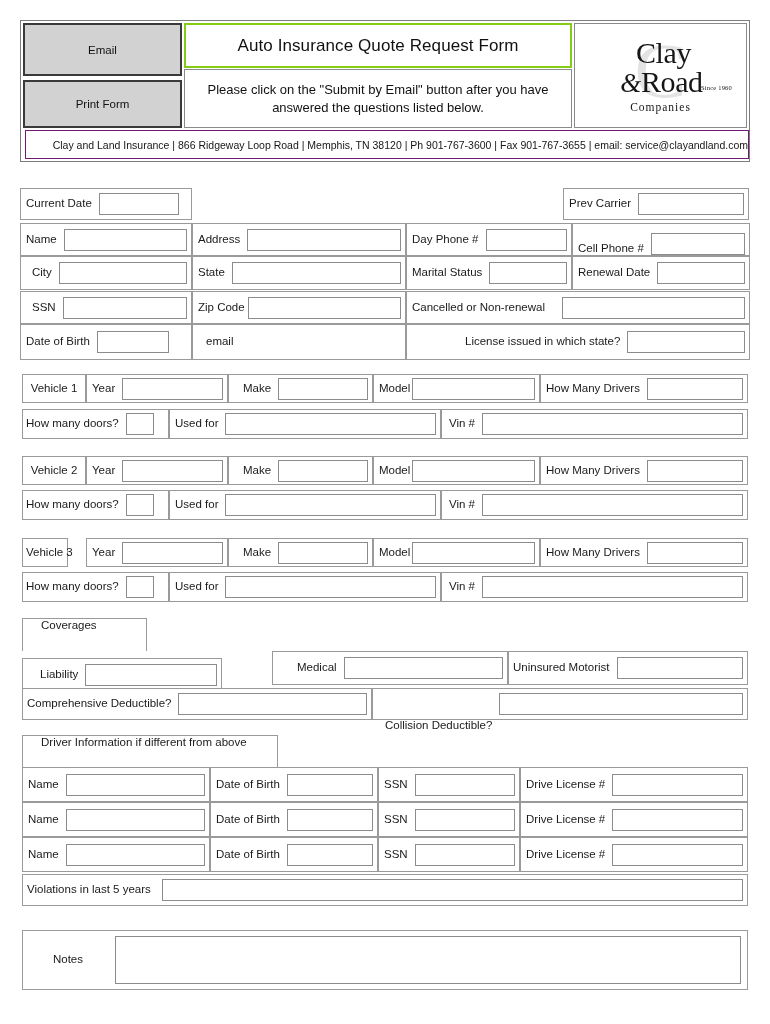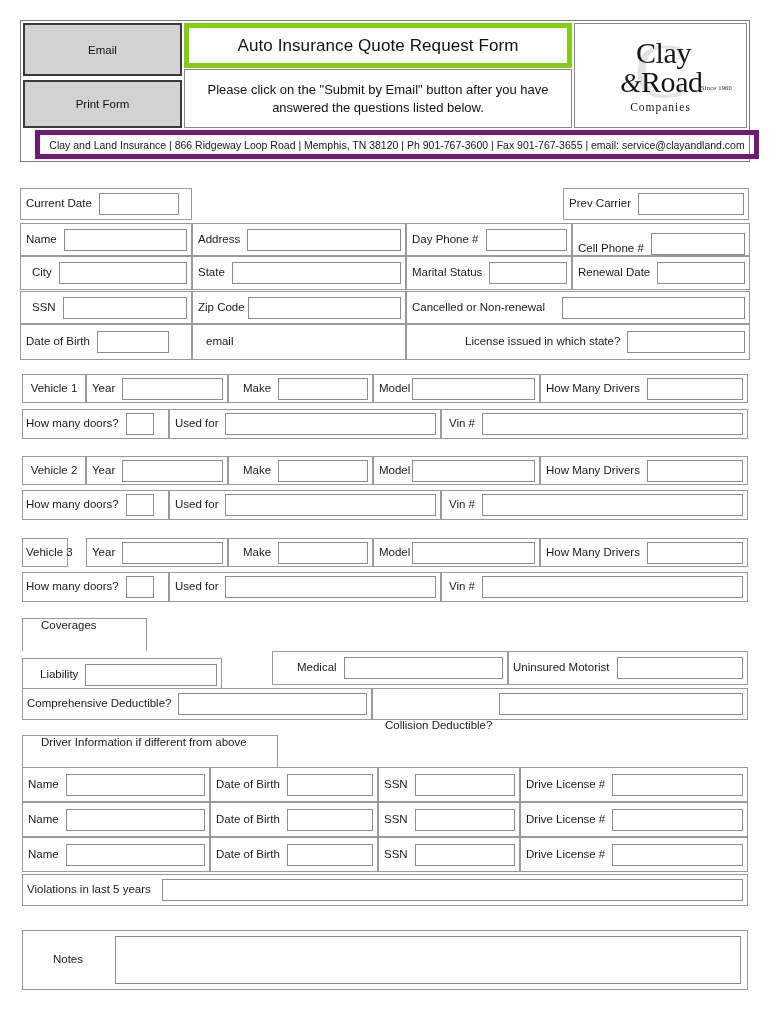--- a/index.html
+++ b/index.html
@@ -70,21 +70,21 @@
     color: #111;
     cursor: pointer;
   }
   .btn-email  { left: 2px;  top: 2px;  width: 159px; height: 53px; }
   .btn-print  { left: 2px;  top: 59px; width: 159px; height: 48px; }
 
   .title-box {
     position: absolute;
     left: 163px; top: 2px; width: 388px; height: 45px;
     box-sizing: border-box;
-    border: 5px solid #84cc16;
+    border: 2px solid #84cc16;
     display: flex; align-items: center; justify-content: center;
   }
   .title-box .t {
     font-size: 17px;
     color: #111;
     letter-spacing: 0.1px;
   }
   .sub-box {
     position: absolute;
     left: 163px; top: 48px; width: 388px; height: 59px;
@@ -138,24 +138,24 @@
     color: #222;
     letter-spacing: 0.2px;
   }
   .logo-l3 {
     font-size: 11.5px;
     letter-spacing: 1.0px;
     margin-top: 4px;
   }
   .addr-box {
     position: absolute;
-    left: 14px; top: 109px; width: 724px; height: 29px;
-    box-sizing: border-box;
-    border: 5px solid #701a75;
-    display: flex; align-items: center; justify-content: center;
+    left: 4px; top: 109px; width: 724px; height: 29px;
+    box-sizing: border-box;
+    border: 1px solid #701a75;
+    display: flex; align-items: center; justify-content: flex-end;
   }
   .addr-box .a { font-size: 10.5px; color: #161616; white-space: nowrap; }
 
   
   .abs { position: absolute; }
   .tab {
     position: absolute;
     box-sizing: border-box;
     border: 1px solid #9a9a9a;
     border-bottom: none;

